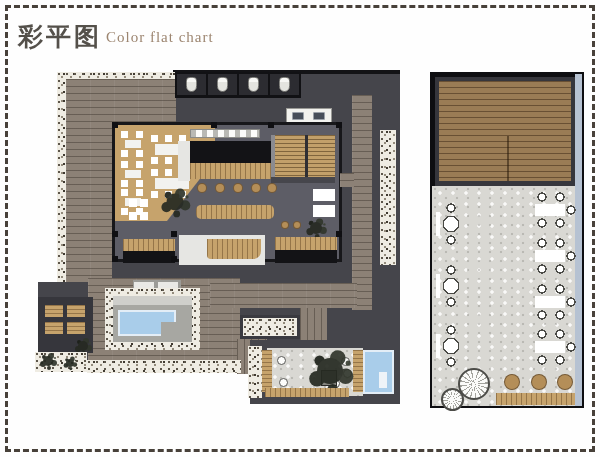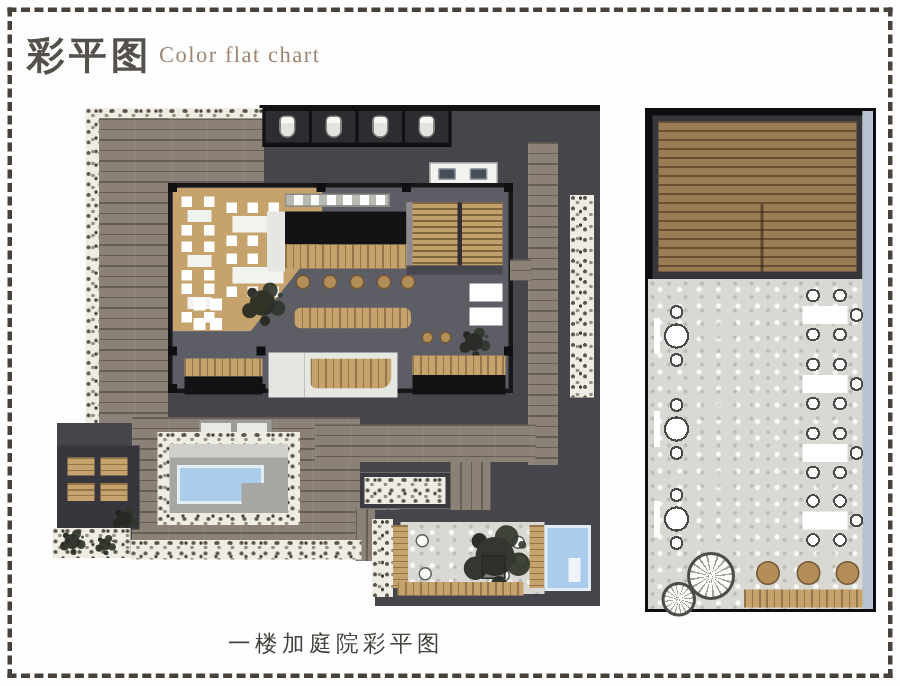--- a/index.html
+++ b/index.html
@@ -241,14 +241,13 @@
     <div class="abs tgroupR" style="left:94px;top:253px"></div>
 
     <div class="abs umb" style="left:26px;top:294px;width:32px;height:32px"></div>
     <div class="abs umb" style="left:9px;top:314px;width:23px;height:23px"></div>
     <span class="abs stoolt" style="left:72px;top:300px;width:16px;height:16px"></span>
     <span class="abs stoolt" style="left:99px;top:300px;width:16px;height:16px"></span>
     <span class="abs stoolt" style="left:125px;top:300px;width:16px;height:16px"></span>
     <div class="abs tan tanslatv" style="left:64px;top:319px;width:79px;height:12px"></div>
   </div>
 
-  <div class="abs caption" style="left:118px;width:212px">一楼加庭院彩平图</div>
 </div>
 
 </body></html>

